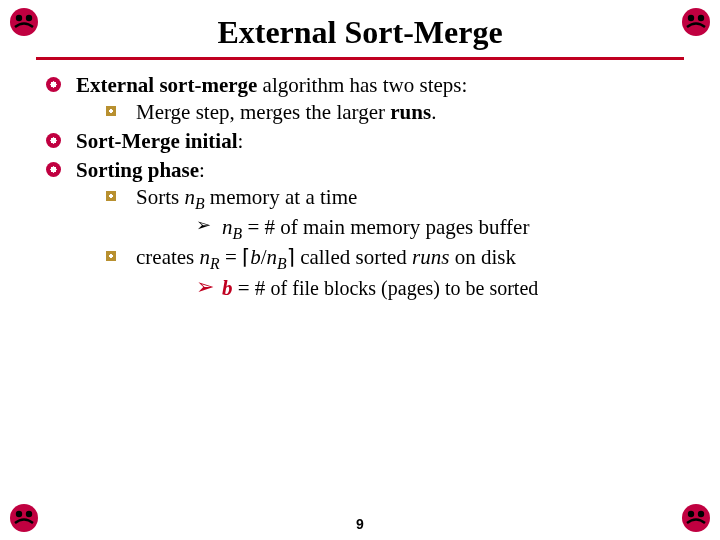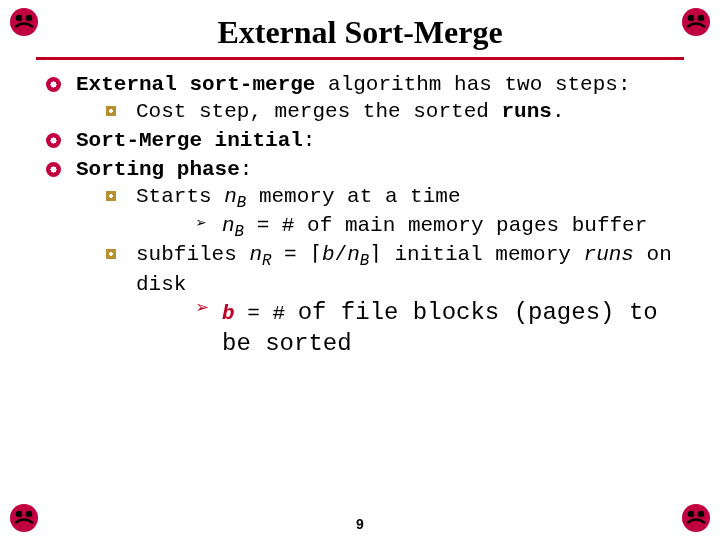--- a/index.html
+++ b/index.html
@@ -26,21 +26,21 @@
     margin: 0 36px 12px 36px;
   }
   .content {
     padding: 0 40px 0 46px;
     font-size: 21px;
     line-height: 1.28;
   }
   ul { list-style: none; margin: 0; padding: 0; }
   li { margin: 0; }
 
-  .lvl1 { padding-left: 30px; position: relative; margin-bottom: 2px; font-family: Liberation Mono, monospace; }
+  .lvl1 { padding-left: 30px; position: relative; margin-bottom: 2px; }
   .lvl1::before {
     content: "";
     position: absolute;
     left: 0; top: 5px;
     width: 15px; height: 15px;
     border-radius: 50%;
     background: radial-gradient(circle at 50% 50%, #fff 0 28%, #c00040 30% 100%);
   }
 
   .lvl2 { padding-left: 30px; position: relative; margin-left: 30px; }
@@ -60,21 +60,21 @@
     font-size: 18px;
     color: #000;
   }
   .lvl3.red::before { color: #c00020; font-size: 22px; top: -2px; }
   .lvl3.red .b-red { color: #c00020; font-weight: bold; font-style: italic; }
 
   .gap { height: 14px; }
   .sub { font-size: 75%; font-style: italic; vertical-align: sub; }
   .b { font-weight: bold; }
   .i { font-style: italic; }
-  .smaller { font-size: 24px; }
+  .smaller { font-size: 20px; }
 
   .corner {
     position: absolute;
     width: 32px; height: 32px;
   }
   .corner.tl { left: 8px; top: 6px; }
   .corner.tr { right: 8px; top: 6px; }
   .corner.bl { left: 8px; bottom: 6px; }
   .corner.br { right: 8px; bottom: 6px; }
   .pagenum {
@@ -117,42 +117,42 @@
 
 <div class="title">External Sort-Merge</div>
 <div class="rule"></div>
 
 <div class="content">
   <ul>
     <li class="lvl1">
       <span class="b">External sort-merge</span><span> algorithm has two steps:</span>
       <ul>
         <li class="lvl2">
-          <span>Cost step, merges the sorted </span><span class="b">runs</span><span>.</span>
+          <span>Merge step, merges the larger </span><span class="b">runs</span><span>.</span>
         </li>
       </ul>
     </li>
 
     <li class="lvl1">
       <span class="b">Sort-Merge initial</span><span>:</span>
     </li>
 
     <li class="lvl1">
       <span class="b">Sorting phase</span><span>:</span>
       <ul>
         <li class="lvl2">
-          <span>Starts </span><span class="i">n</span><span class="sub">B</span><span> memory at a time</span>
+          <span>Sorts </span><span class="i">n</span><span class="sub">B</span><span> memory at a time</span>
           <ul>
             <li class="lvl3">
               <span class="i">n</span><span class="sub">B</span><span> = # of main memory pages buffer</span>
             </li>
           </ul>
         </li>
         <li class="lvl2">
-          <span>subfiles </span><span class="i">n</span><span class="sub">R</span><span> = </span><span>⌈</span><span class="i">b</span><span>/</span><span class="i">n</span><span class="sub">B</span><span>⌉</span><span> initial memory </span><span class="i">runs</span><span> on disk</span>
+          <span>creates </span><span class="i">n</span><span class="sub">R</span><span> = </span><span>⌈</span><span class="i">b</span><span>/</span><span class="i">n</span><span class="sub">B</span><span>⌉</span><span> called sorted </span><span class="i">runs</span><span> on disk</span>
           <ul>
             <li class="lvl3 red">
               <span class="b-red">b</span><span>  = # </span><span class="smaller">of file blocks (pages) to be sorted</span>
             </li>
           </ul>
         </li>
       </ul>
     </li>
 
     <li class="gap"></li>

